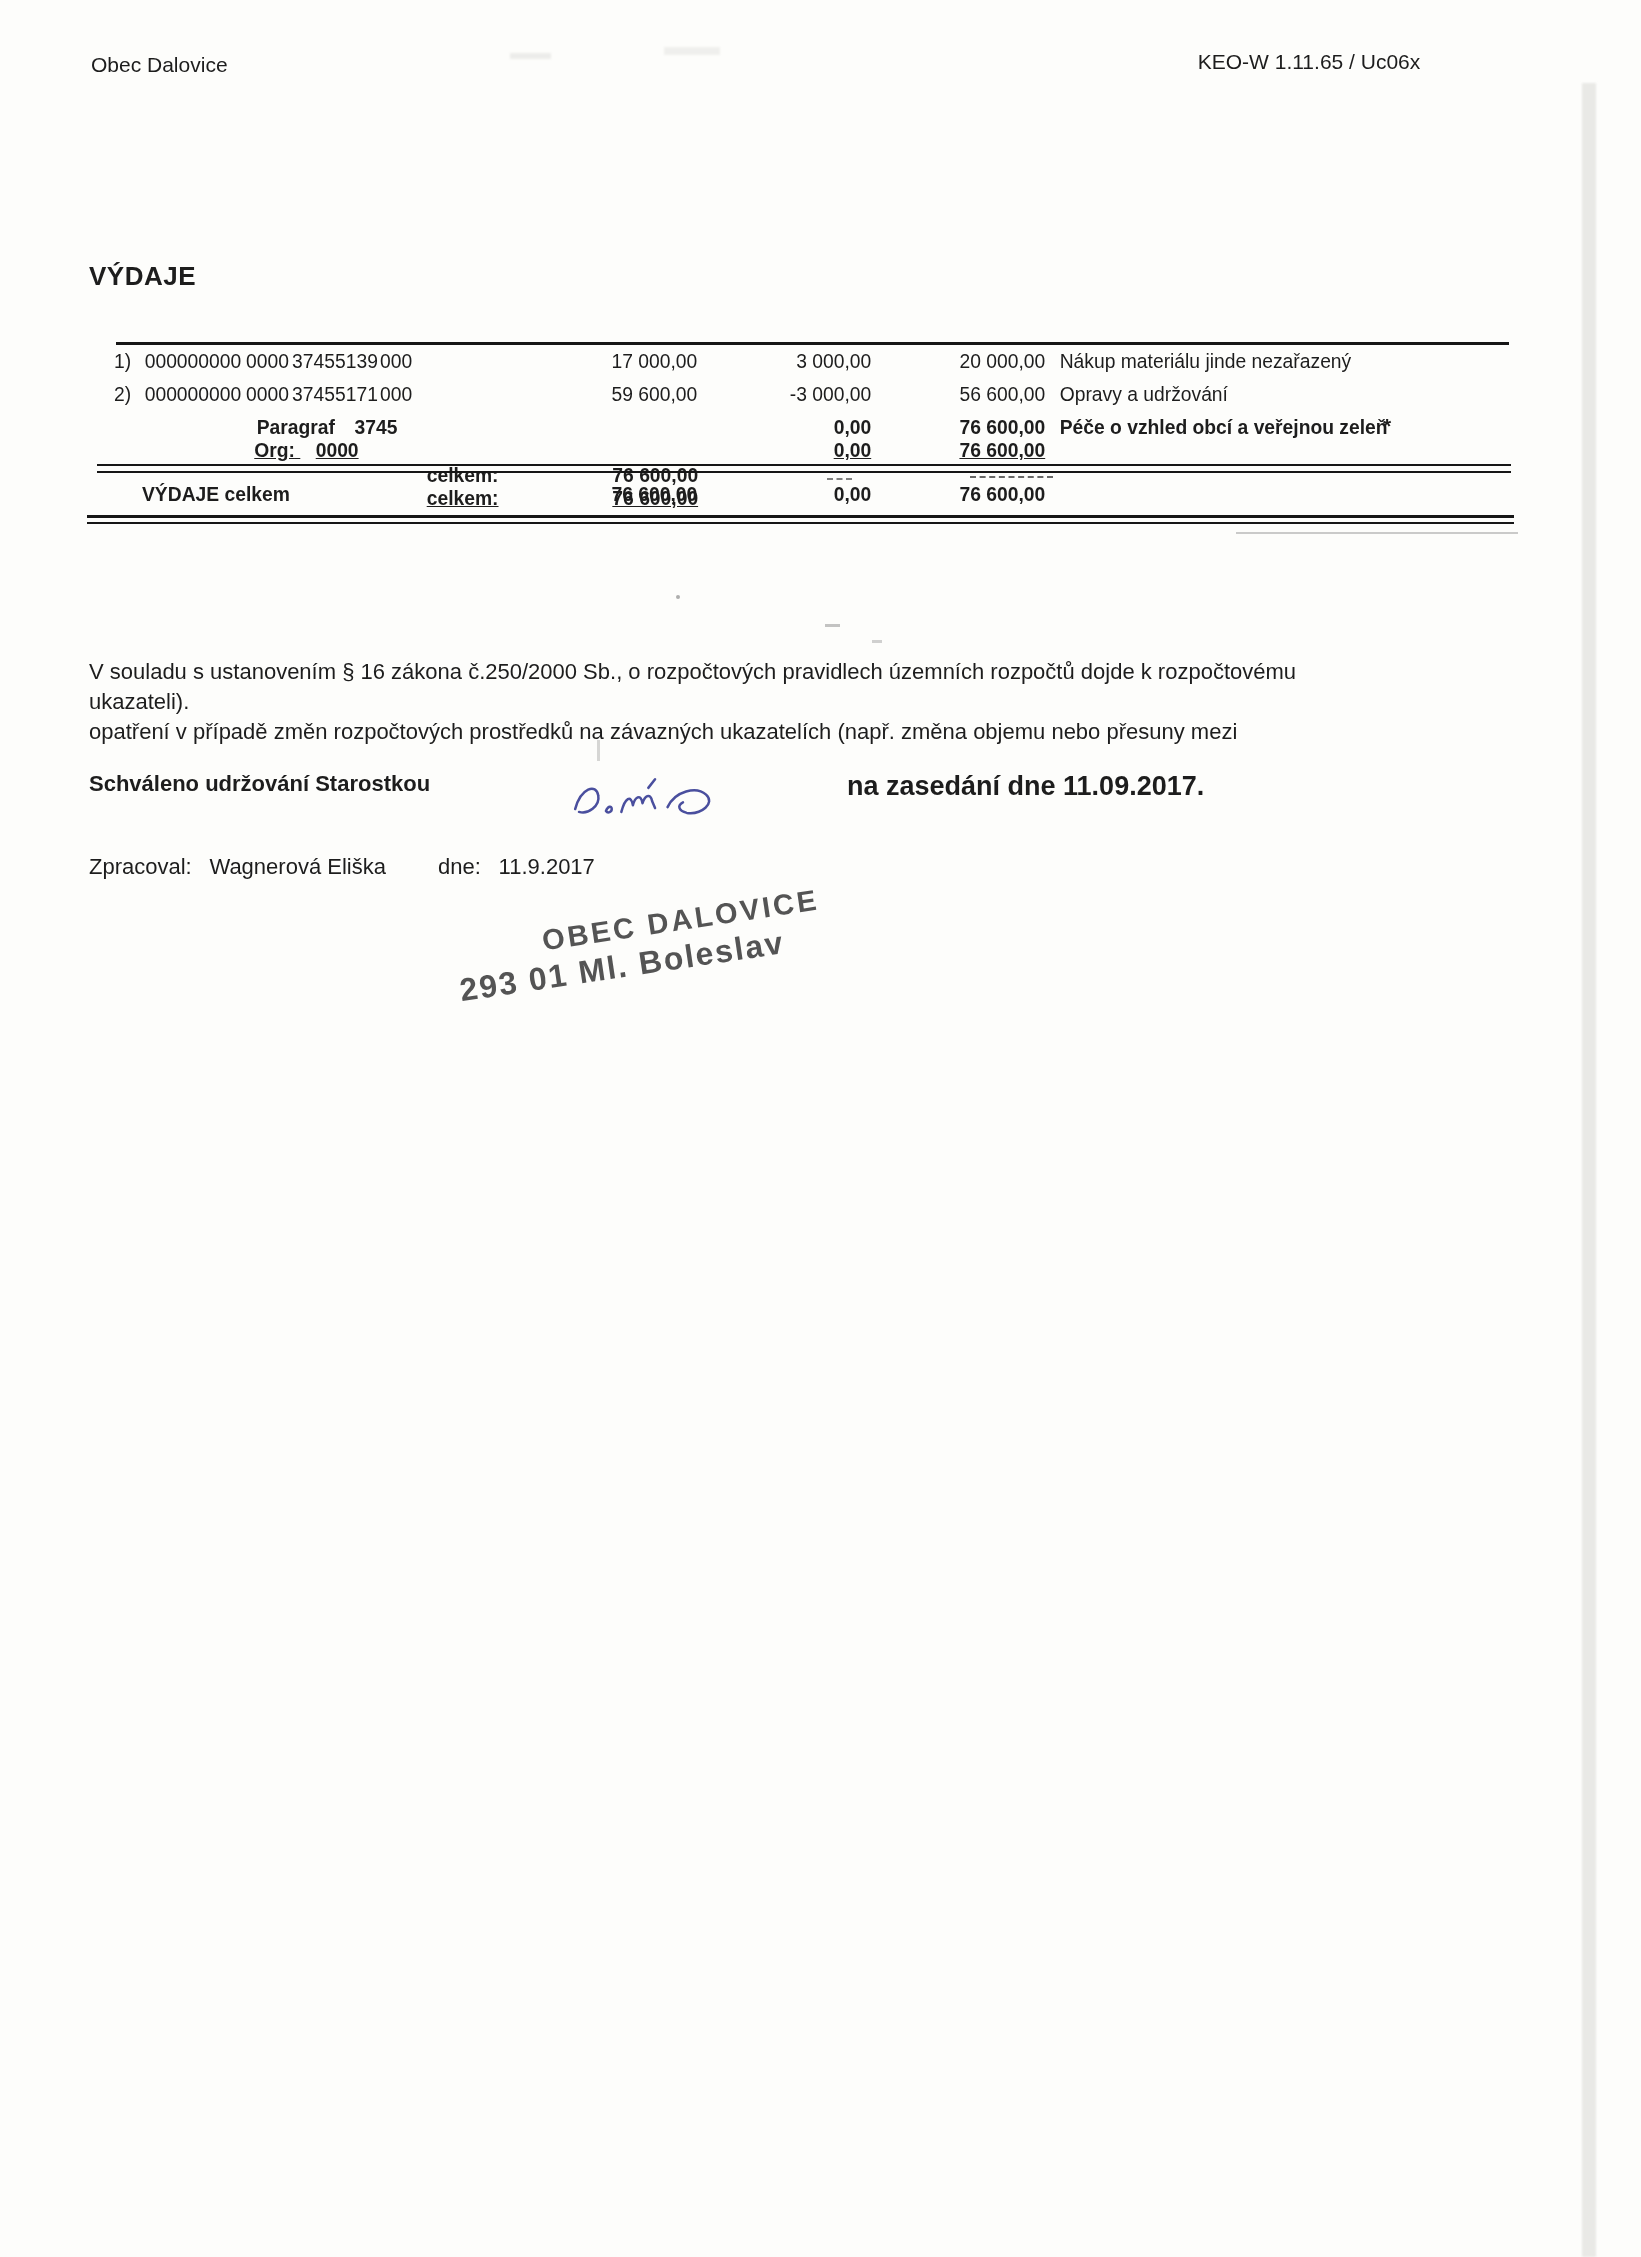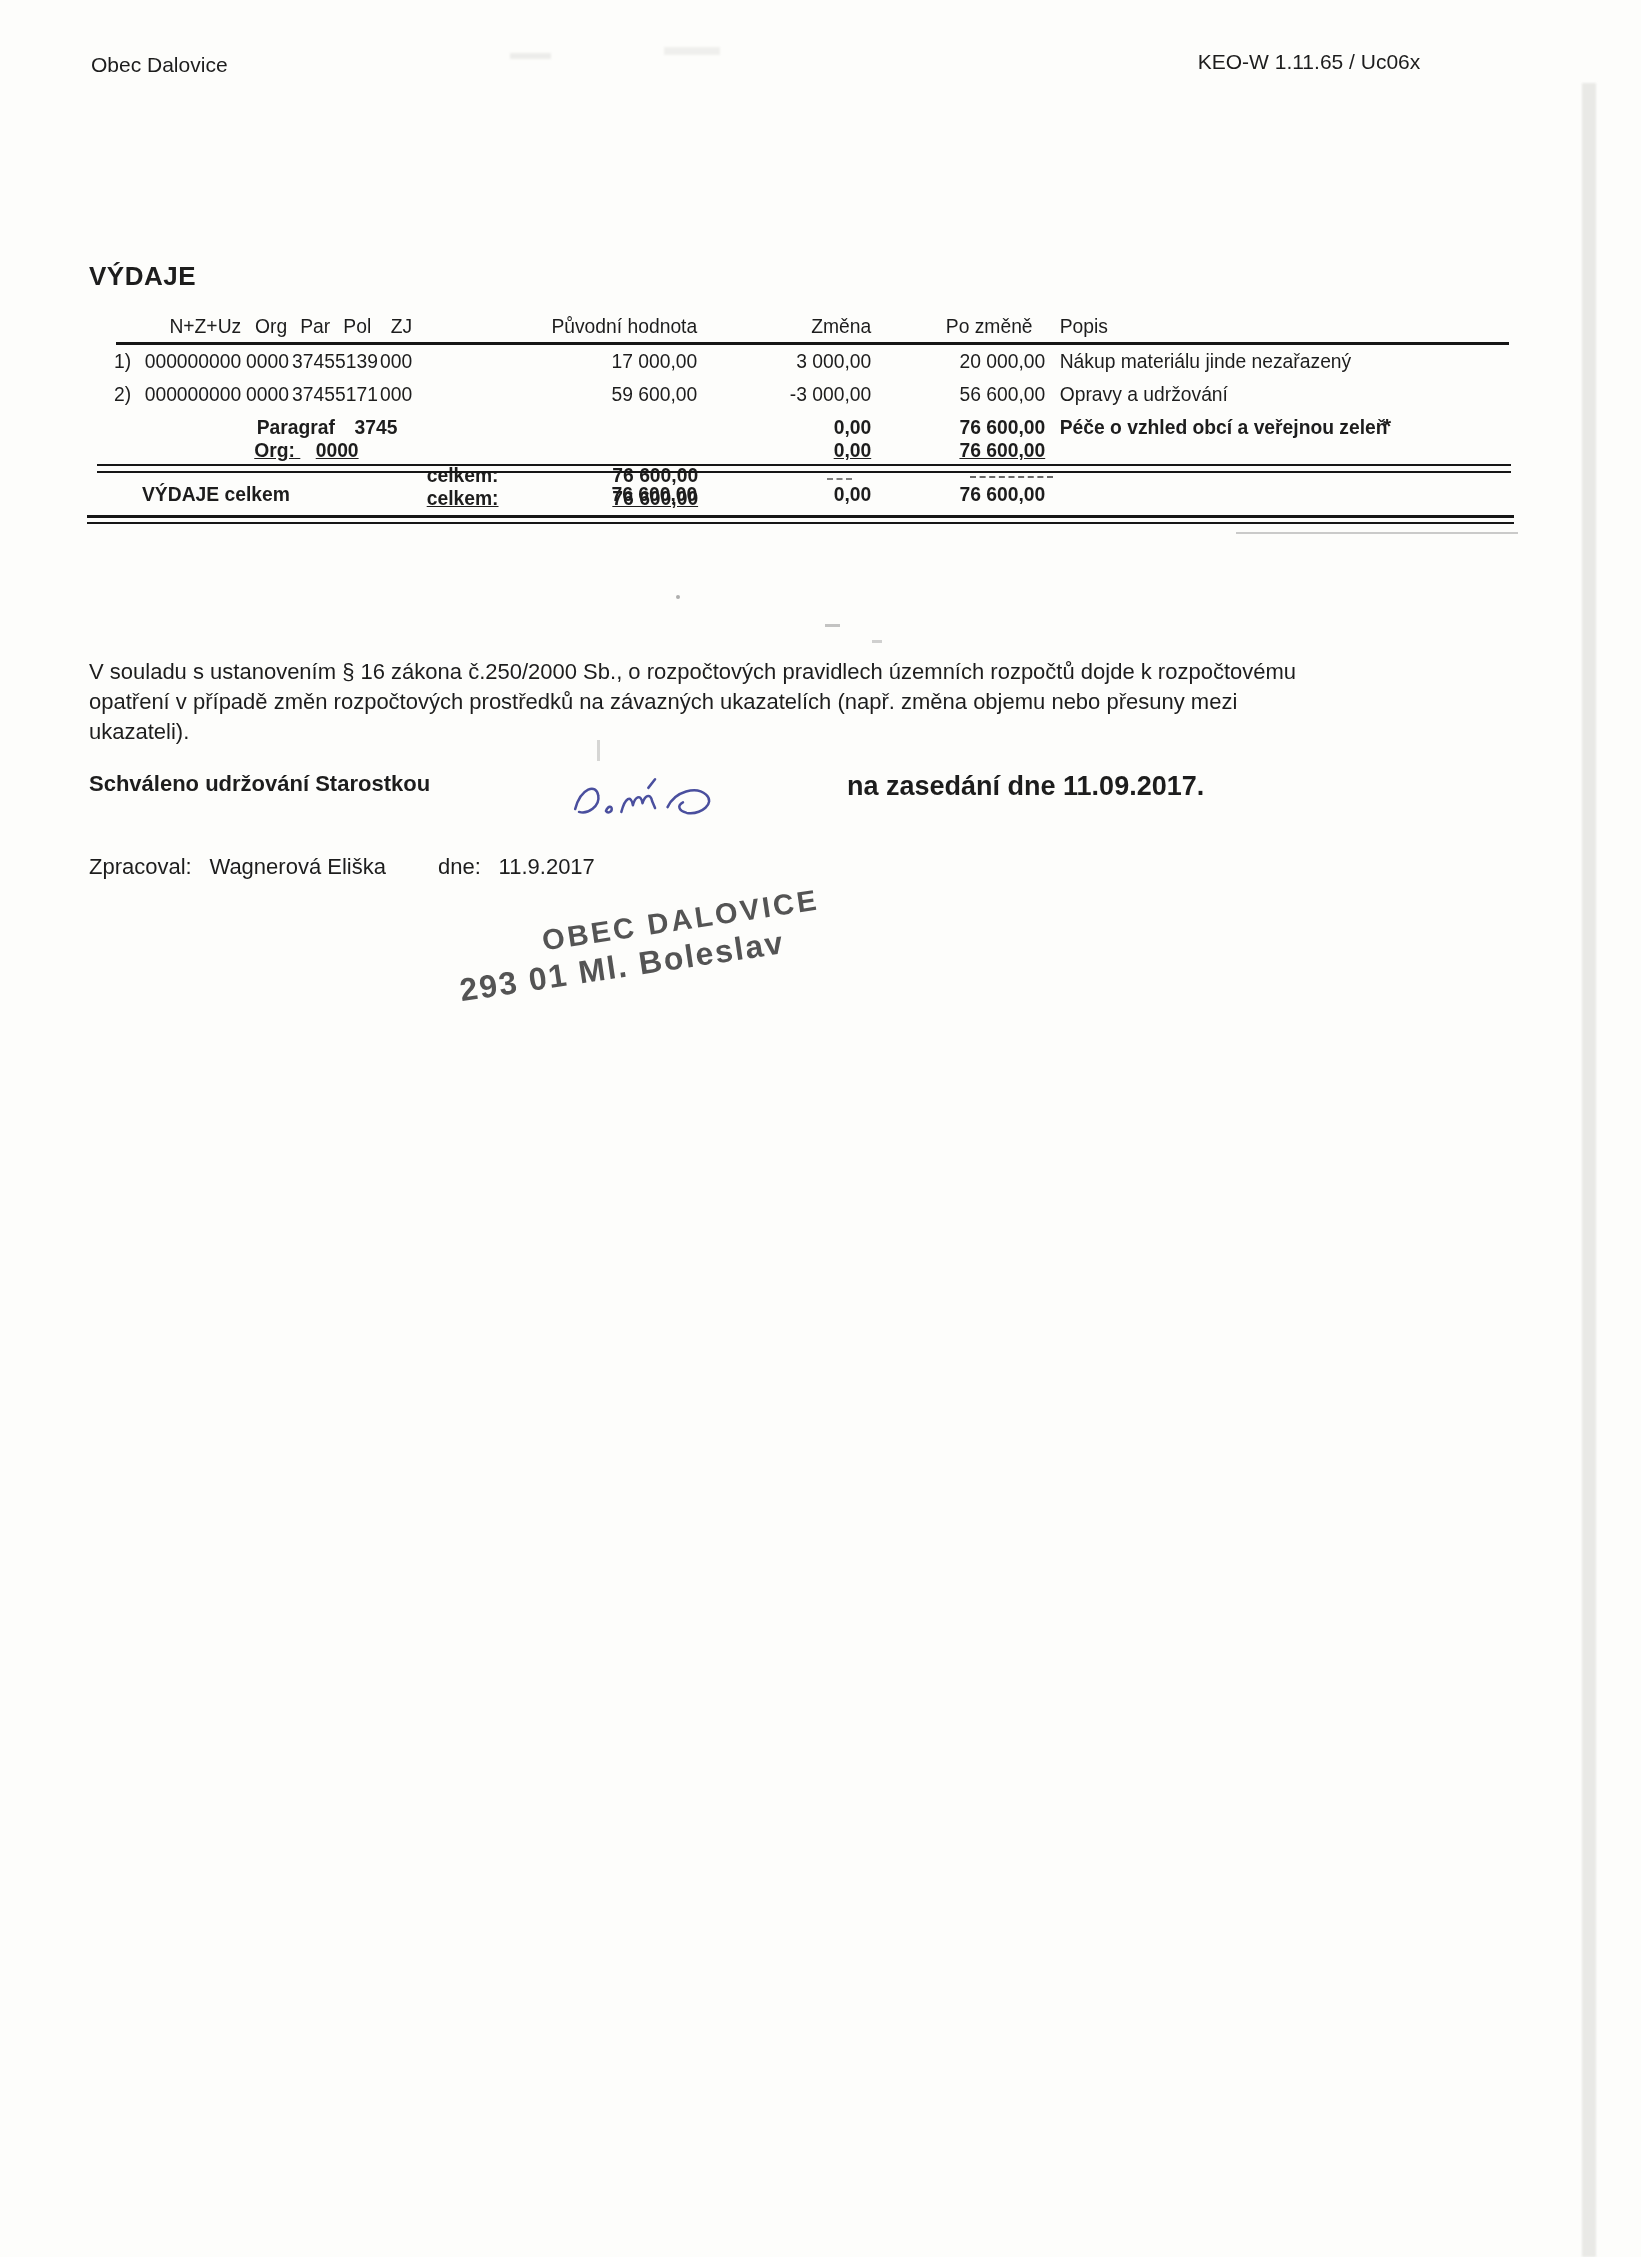--- a/index.html
+++ b/index.html
@@ -69,32 +69,20 @@
 <body>
 
 <div class="page">
 
   <div class="abs org-name">Obec Dalovice</div>
   <div class="abs system-id">KEO-W 1.11.65 / Uc06x</div>
 
 
   <div class="abs sec-title">VÝDAJE</div>
 
-  <div class="trow" style="top:315px;">
-    <div class="c"></div>
-    <div class="c r">N+Z+Uz</div>
-    <div class="c r">Org</div>
-    <div class="c r">Par</div>
-    <div class="c r">Pol</div>
-    <div class="c r">ZJ</div>
-    <div class="c r">Původní hodnota</div>
-    <div class="c r">Změna</div>
-    <div class="c r hdr-pz">Po změně</div>
-    <div class="c popis">Popis</div>
-  </div>
   <div class="hline" style="left:116px;top:342px;width:1393px;height:2.9px;"></div>
 
   <div class="trow" style="top:350px;">
     <div class="c num">1)</div>
     <div class="c r">000000000</div>
     <div class="c r">0000</div>
     <div class="c r">3745</div>
     <div class="c r">5139</div>
     <div class="c r">000</div>
     <div class="c r">17 000,00</div>
@@ -155,22 +143,22 @@
     <div class="c r b">0,00</div>
     <div class="c r b">76 600,00</div>
     <div class="c"></div>
   </div>
 
   <div class="hline" style="left:87px;top:515px;width:1427px;height:2.9px;"></div>
   <div class="hline" style="left:87px;top:522px;width:1427px;height:1.9px;"></div>
 
   <div class="abs report-body">
     <div>V souladu s ustanovením § 16 zákona č.250/2000 Sb., o rozpočtových pravidlech územních rozpočtů dojde k rozpočtovému</div>
+    <div>ukazateli).</div>
     <div>opatření v případě změn rozpočtových prostředků na závazných ukazatelích (např. změna objemu nebo přesuny mezi</div>
-    <div>ukazateli).</div>
   </div>
 
   <div class="abs approved">Schváleno udržování Starostkou</div>
 
   <svg class="abs signature" viewBox="0 0 190 80">
     <g fill="none" stroke="#4a4f9e" stroke-width="2.6" stroke-linecap="round" stroke-linejoin="round">
       <path d="M24,52 C30,30 46,25 48,38 C50,49 37,58 28,55"></path>
       <path d="M56,54 c2,-5 6,-6 6,-2 c0,3 -4,5 -6,2"></path>
       <path d="M72,55 C76,40 82,37 84,48 C86,40 92,35 94,46 C96,39 102,34 104,44 L107,51"></path>
       <path d="M100,30 L107,21"></path>

